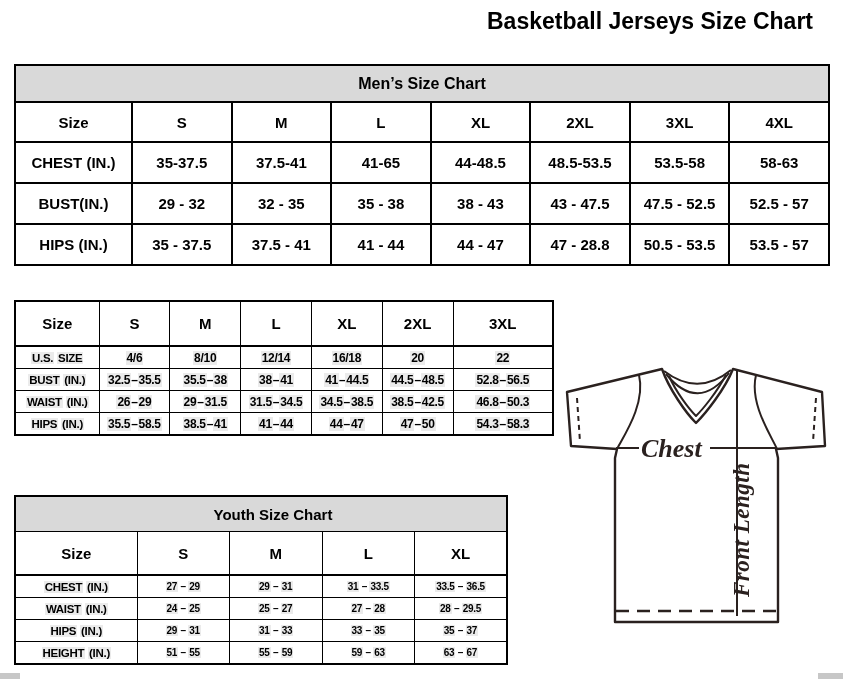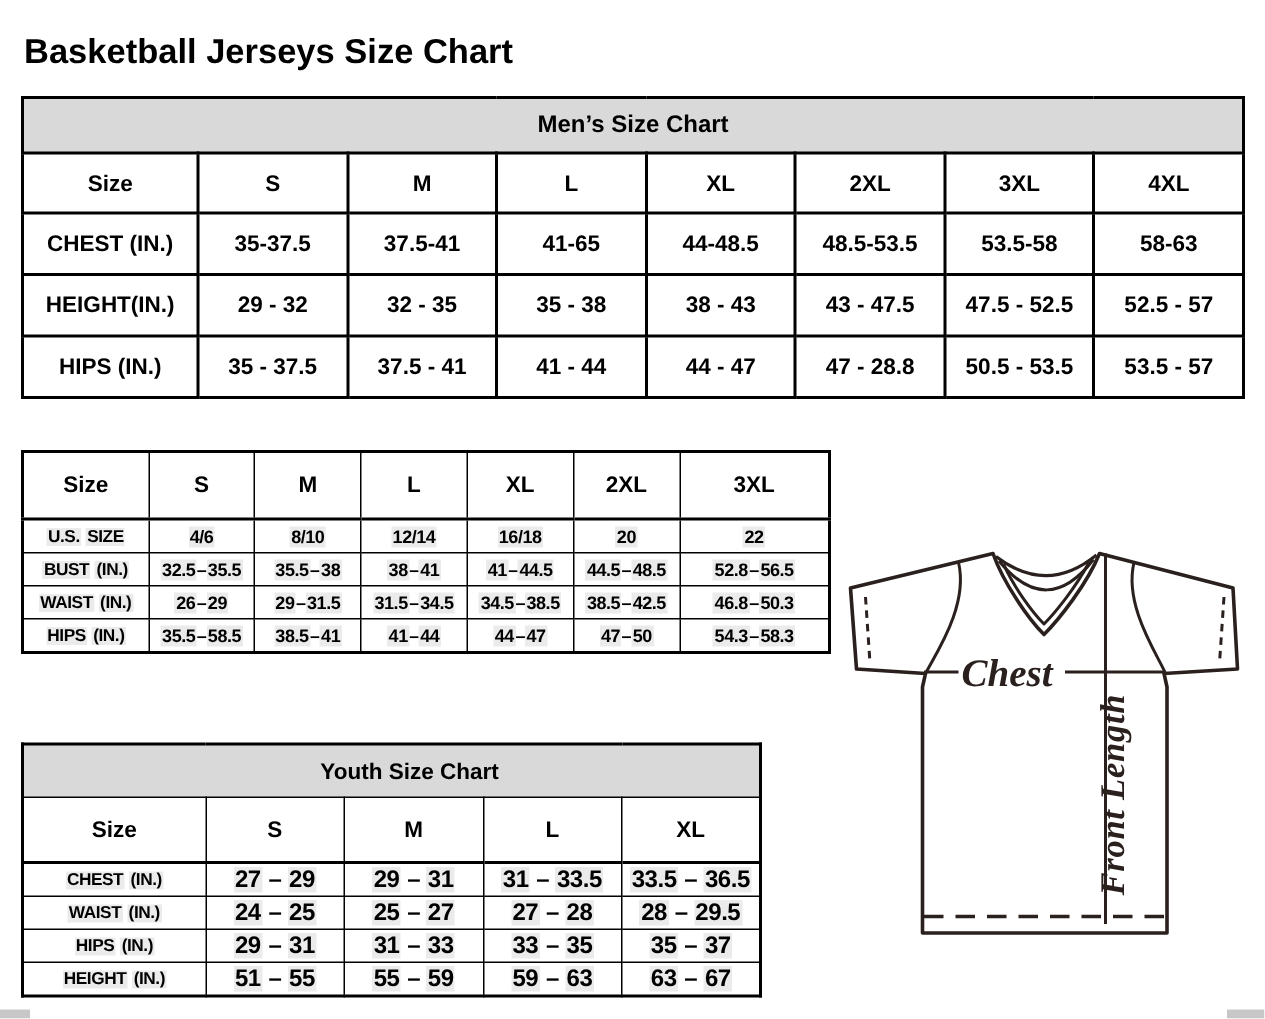--- a/index.html
+++ b/index.html
@@ -1,22 +1,22 @@
 <!DOCTYPE html>
 <html><head>
 <meta charset="utf-8">
 <style>
   html,body{margin:0;padding:0;}
   body{
     width:843px;height:679px;position:relative;background:#fff;
     font-family:"Liberation Sans",sans-serif;color:#000;overflow:hidden;
   }
   .page-title{
-    position:absolute;top:5px;left:0;width:810px;text-align:left;
-    font-size:23px;font-weight:bold;margin:16px;letter-spacing:0px;
+    position:absolute;top:5px;left:0;width:810px;text-align:right;
+    font-size:23px;font-weight:bold;margin:3px;letter-spacing:0px;
   }
   table.size-table{
     border-collapse:collapse;table-layout:fixed;position:absolute;background:#fff;
     border:2px solid #000;
   }
   .size-table th,.size-table td{
     border:1px solid #000;text-align:center;vertical-align:middle;
     font-weight:bold;padding:0;
   }
   tr.band th{background:#d9d9d9;}
@@ -34,21 +34,21 @@
   .womens tr.band th{height:32px;font-size:15px;}
   .womens tr.head th{height:43px;font-size:15px;border-bottom-width:2px;}
   .womens tr.data th{height:21px;font-size:11.5px;letter-spacing:-0.3px;}
   .womens tr.data td{height:21px;font-size:12px;letter-spacing:-0.3px;margin-left:48px;}
   
   .youth{left:14px;top:495px;width:494px;}
   .youth col.label-col{width:122px;}
   .youth tr.band th{height:34px;font-size:15px;padding-left:24px;}
   .youth tr.head th{height:42px;font-size:15px;border-bottom-width:2px;}
   .youth tr.data th{height:21px;font-size:11.5px;letter-spacing:-0.3px;}
-  .youth tr.data td{height:21px;font-size:16px;letter-spacing:-0.3px;}
+  .youth tr.data td{height:21px;font-size:10px;letter-spacing:-0.3px;}
   
   .hl{background:#ebebeb;padding:0 1px;}
   
   .jersey{position:absolute;left:562px;top:364px;width:280px;height:262px;}
   .jersey path{stroke:#2a211f;fill:none;stroke-width:2.4;stroke-linejoin:round;stroke-linecap:butt;}
   .jersey path.thin{stroke-width:2;}
   .jersey text{
     fill:#2a211f;font-family:"Liberation Serif",serif;
     font-weight:bold;font-style:italic;
   }
@@ -95,21 +95,21 @@
           <th>CHEST (IN.)</th>
           <td>35-37.5</td>
           <td>37.5-41</td>
           <td>41-65</td>
           <td>44-48.5</td>
           <td>48.5-53.5</td>
           <td>53.5-58</td>
           <td>58-63</td>
         </tr>
         <tr class="data">
-          <th>HEIGHT(IN.)</th>
+          <th>BUST(IN.)</th>
           <td>29 - 32</td>
           <td>32 - 35</td>
           <td>35 - 38</td>
           <td>38 - 43</td>
           <td>43 - 47.5</td>
           <td>47.5 - 52.5</td>
           <td>52.5 - 57</td>
         </tr>
         <tr class="data">
           <th>HIPS (IN.)</th>

